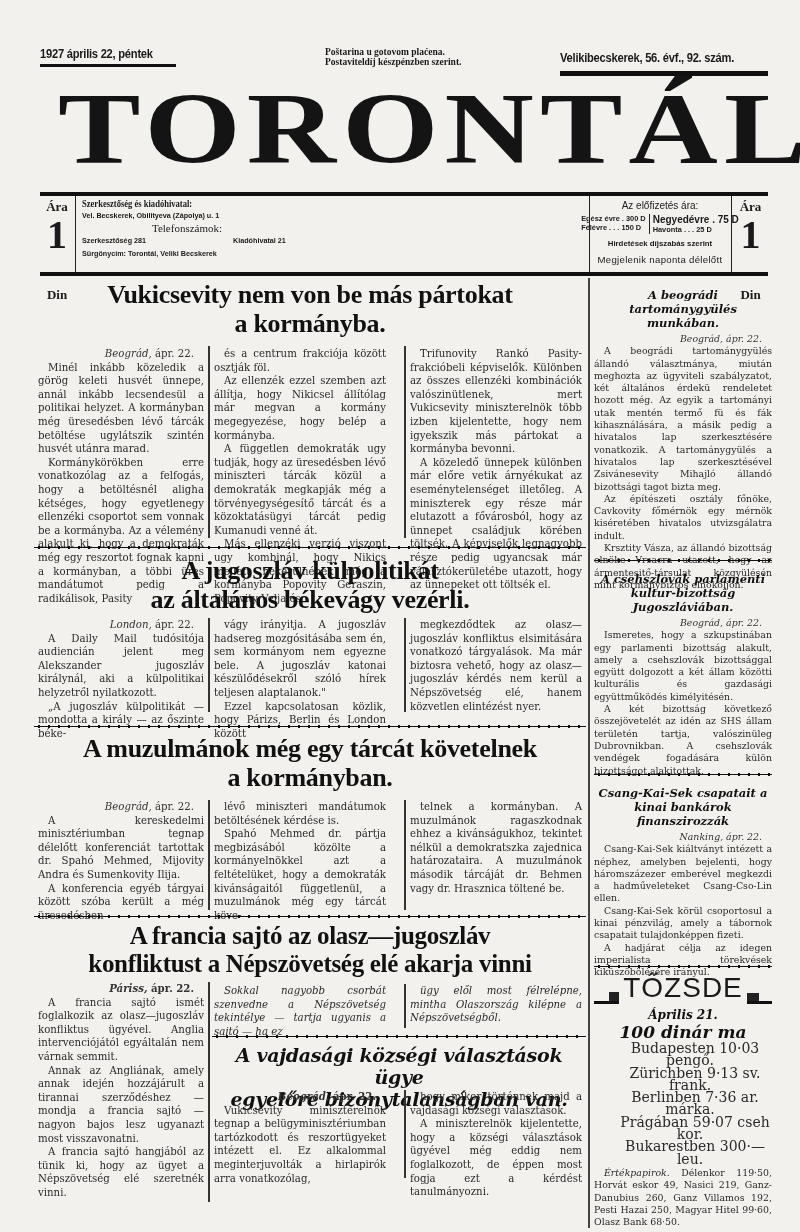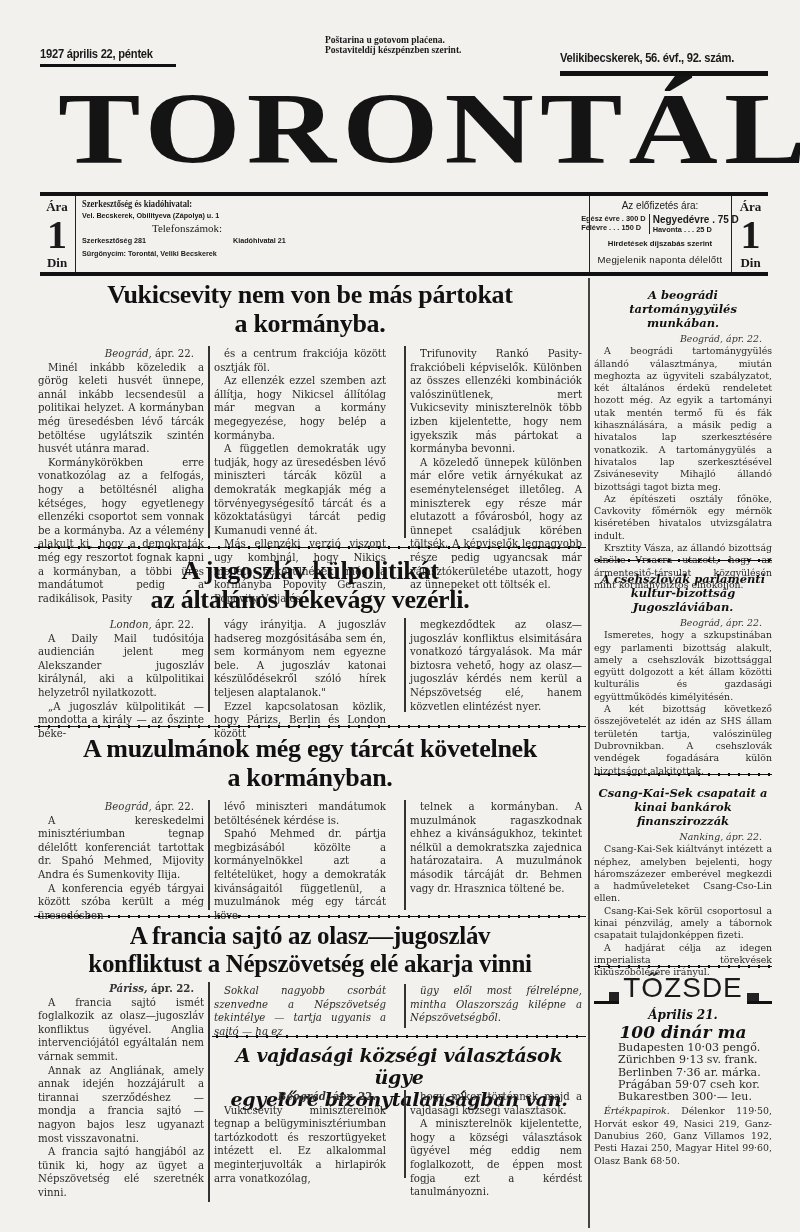--- a/index.html
+++ b/index.html
@@ -25,21 +25,21 @@
       font-weight: bold; font-size: 120px; line-height: 100px; letter-spacing: 6px;
       transform: scaleX(1.03) scaleY(0.85); transform-origin: left top;
       white-space: nowrap;
       color: #141414;
     }
 
     
     .band { border-top: 4px solid #111; border-bottom: 4px solid #111; }
     .band-cell { position: absolute; top: 0; bottom: 0; border-left: 1.5px solid #222; }
     .band-cell.first { border-left: none; }
-    .price-lbl { font-family: "Liberation Serif", serif; font-weight: bold; font-size: 13px; text-align: center; }
+    .price-lbl { font-family: "Liberation Serif", serif; font-weight: bold; font-size: 13px; text-align: center; margin-top: 32px; }
     .price-num { font-family: "Liberation Serif", serif; font-weight: bold; font-size: 40px; line-height: 40px; text-align: center; }
     .small-bold { font-family: "Liberation Sans", sans-serif; font-weight: bold; font-size: 8px; white-space: nowrap; transform: scaleX(0.9); transform-origin: left; }
     .med-sans { font-family: "Liberation Sans", sans-serif; font-size: 11px; white-space: nowrap; }
 
     
     .hl {
       font-family: "Liberation Serif", "DejaVu Serif", serif;
       font-weight: bold; text-align: center; color: #111;
       letter-spacing: -0.3px;
     }
@@ -72,21 +72,21 @@
     }
     .market p { margin: 0; }
   </style>
 </head>
 <body>
 
 <div class="page">
 
   <div class="abs topline" style="left:40px; top:46px;">1927 április 22, péntek</div>
   <div class="abs rule-thick" style="left:40px; top:64px; width:136px; height:3px;"></div>
-  <div class="abs postage" style="left:325px; top:35px;">
+  <div class="abs postage" style="left:325px; top:47px;">
     <div>Poštarina u gotovom plaćena.</div>
     <div>Postaviteldíj készpénzben szerint.</div>
   </div>
   <div class="abs topline" style="left:560px; top:50px;">Velikibecskerek, 56. évf., 92. szám.</div>
   <div class="abs rule-thick" style="left:560px; top:71px; width:208px; height:5px;"></div>
 
   <div class="abs masthead-title" style="left:58px; top:86px;">TORONTÁL</div>
 
   <div class="abs band" style="left:40px; top:192px; width:728px; height:76px;">
 
@@ -278,21 +278,21 @@
         <span style="display:inline-block; width:26px; height:10px; border-bottom:3px solid #111; position:relative;">
           <span style="position:absolute; right:0; bottom:0; width:10px; height:9px; background:#222;"></span>
         </span>
         <span class="tozsde-box">TŐZSDE</span>
         <span style="display:inline-block; width:26px; height:10px; border-bottom:3px solid #111; position:relative;">
           <span style="position:absolute; left:0; bottom:0; width:12px; height:8px; background:#222;"></span>
         </span>
       </div>
       <div class="hl-side" style="font-size:12px; margin-top:4px;">Április 21.</div>
       <div class="hl-side" style="font-size:17px; line-height:20px;">100 dinár ma</div>
-      <div class="col market" style="position:relative; width:178px; font-size:11px; line-height:12.3px; text-align:left; padding-left:14px; box-sizing:border-box;">
+      <div class="col market" style="position:relative; width:178px; font-size:14px; line-height:12.3px; text-align:center; padding-left:14px; box-sizing:border-box;">
         <p>Budapesten 10·03 pengő.</p>
         <p>Zürichben 9·13 sv. frank.</p>
         <p>Berlinben 7·36 ar. márka.</p>
         <p>Prágában 59·07 cseh kor.</p>
         <p>Bukarestben 300·— leu.</p>
       </div>
       <div class="col" style="position:relative; width:178px; font-size:9.4px; line-height:12.3px; margin-top:2px;">
         <p><span class="ital">Értékpapirok.</span> <span>Délenkor 119·50, Horvát eskor 49, Nasici 219, Ganz-Danubius 260, Ganz Villamos 192, Pesti Hazai 250, Magyar Hitel 99·60, Olasz Bank 68·50.</span></p>
       </div>
     </div>

